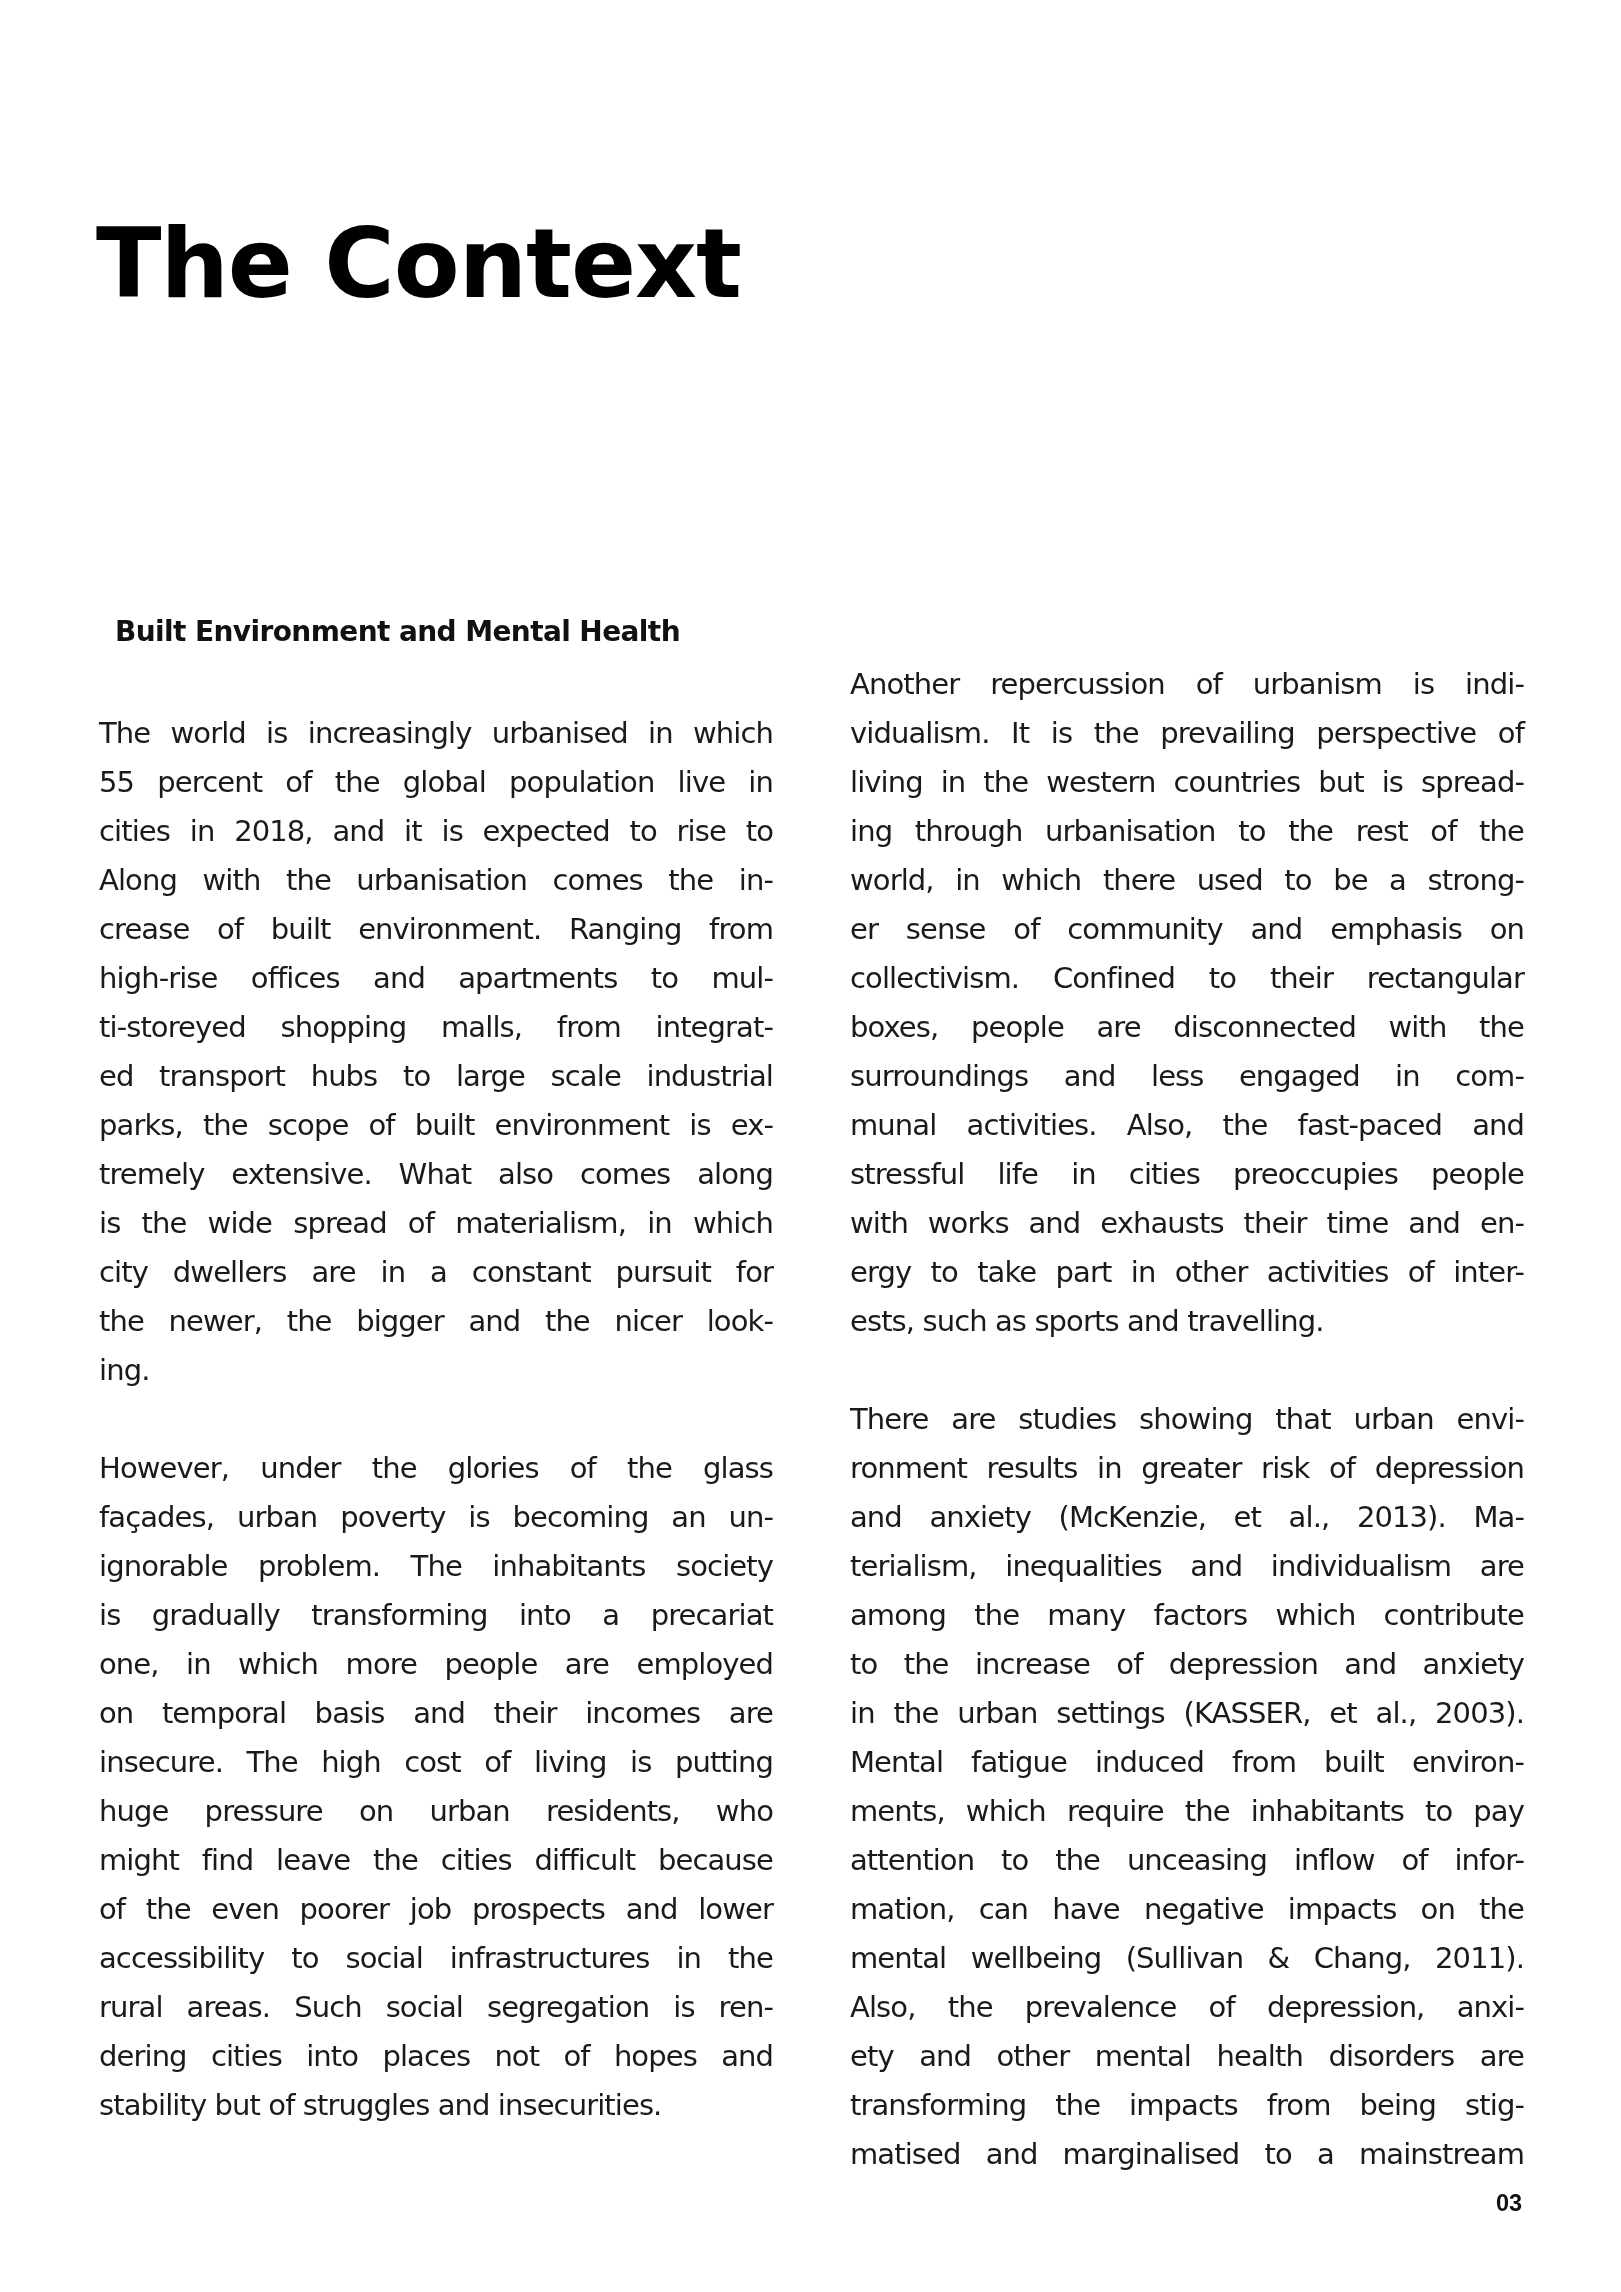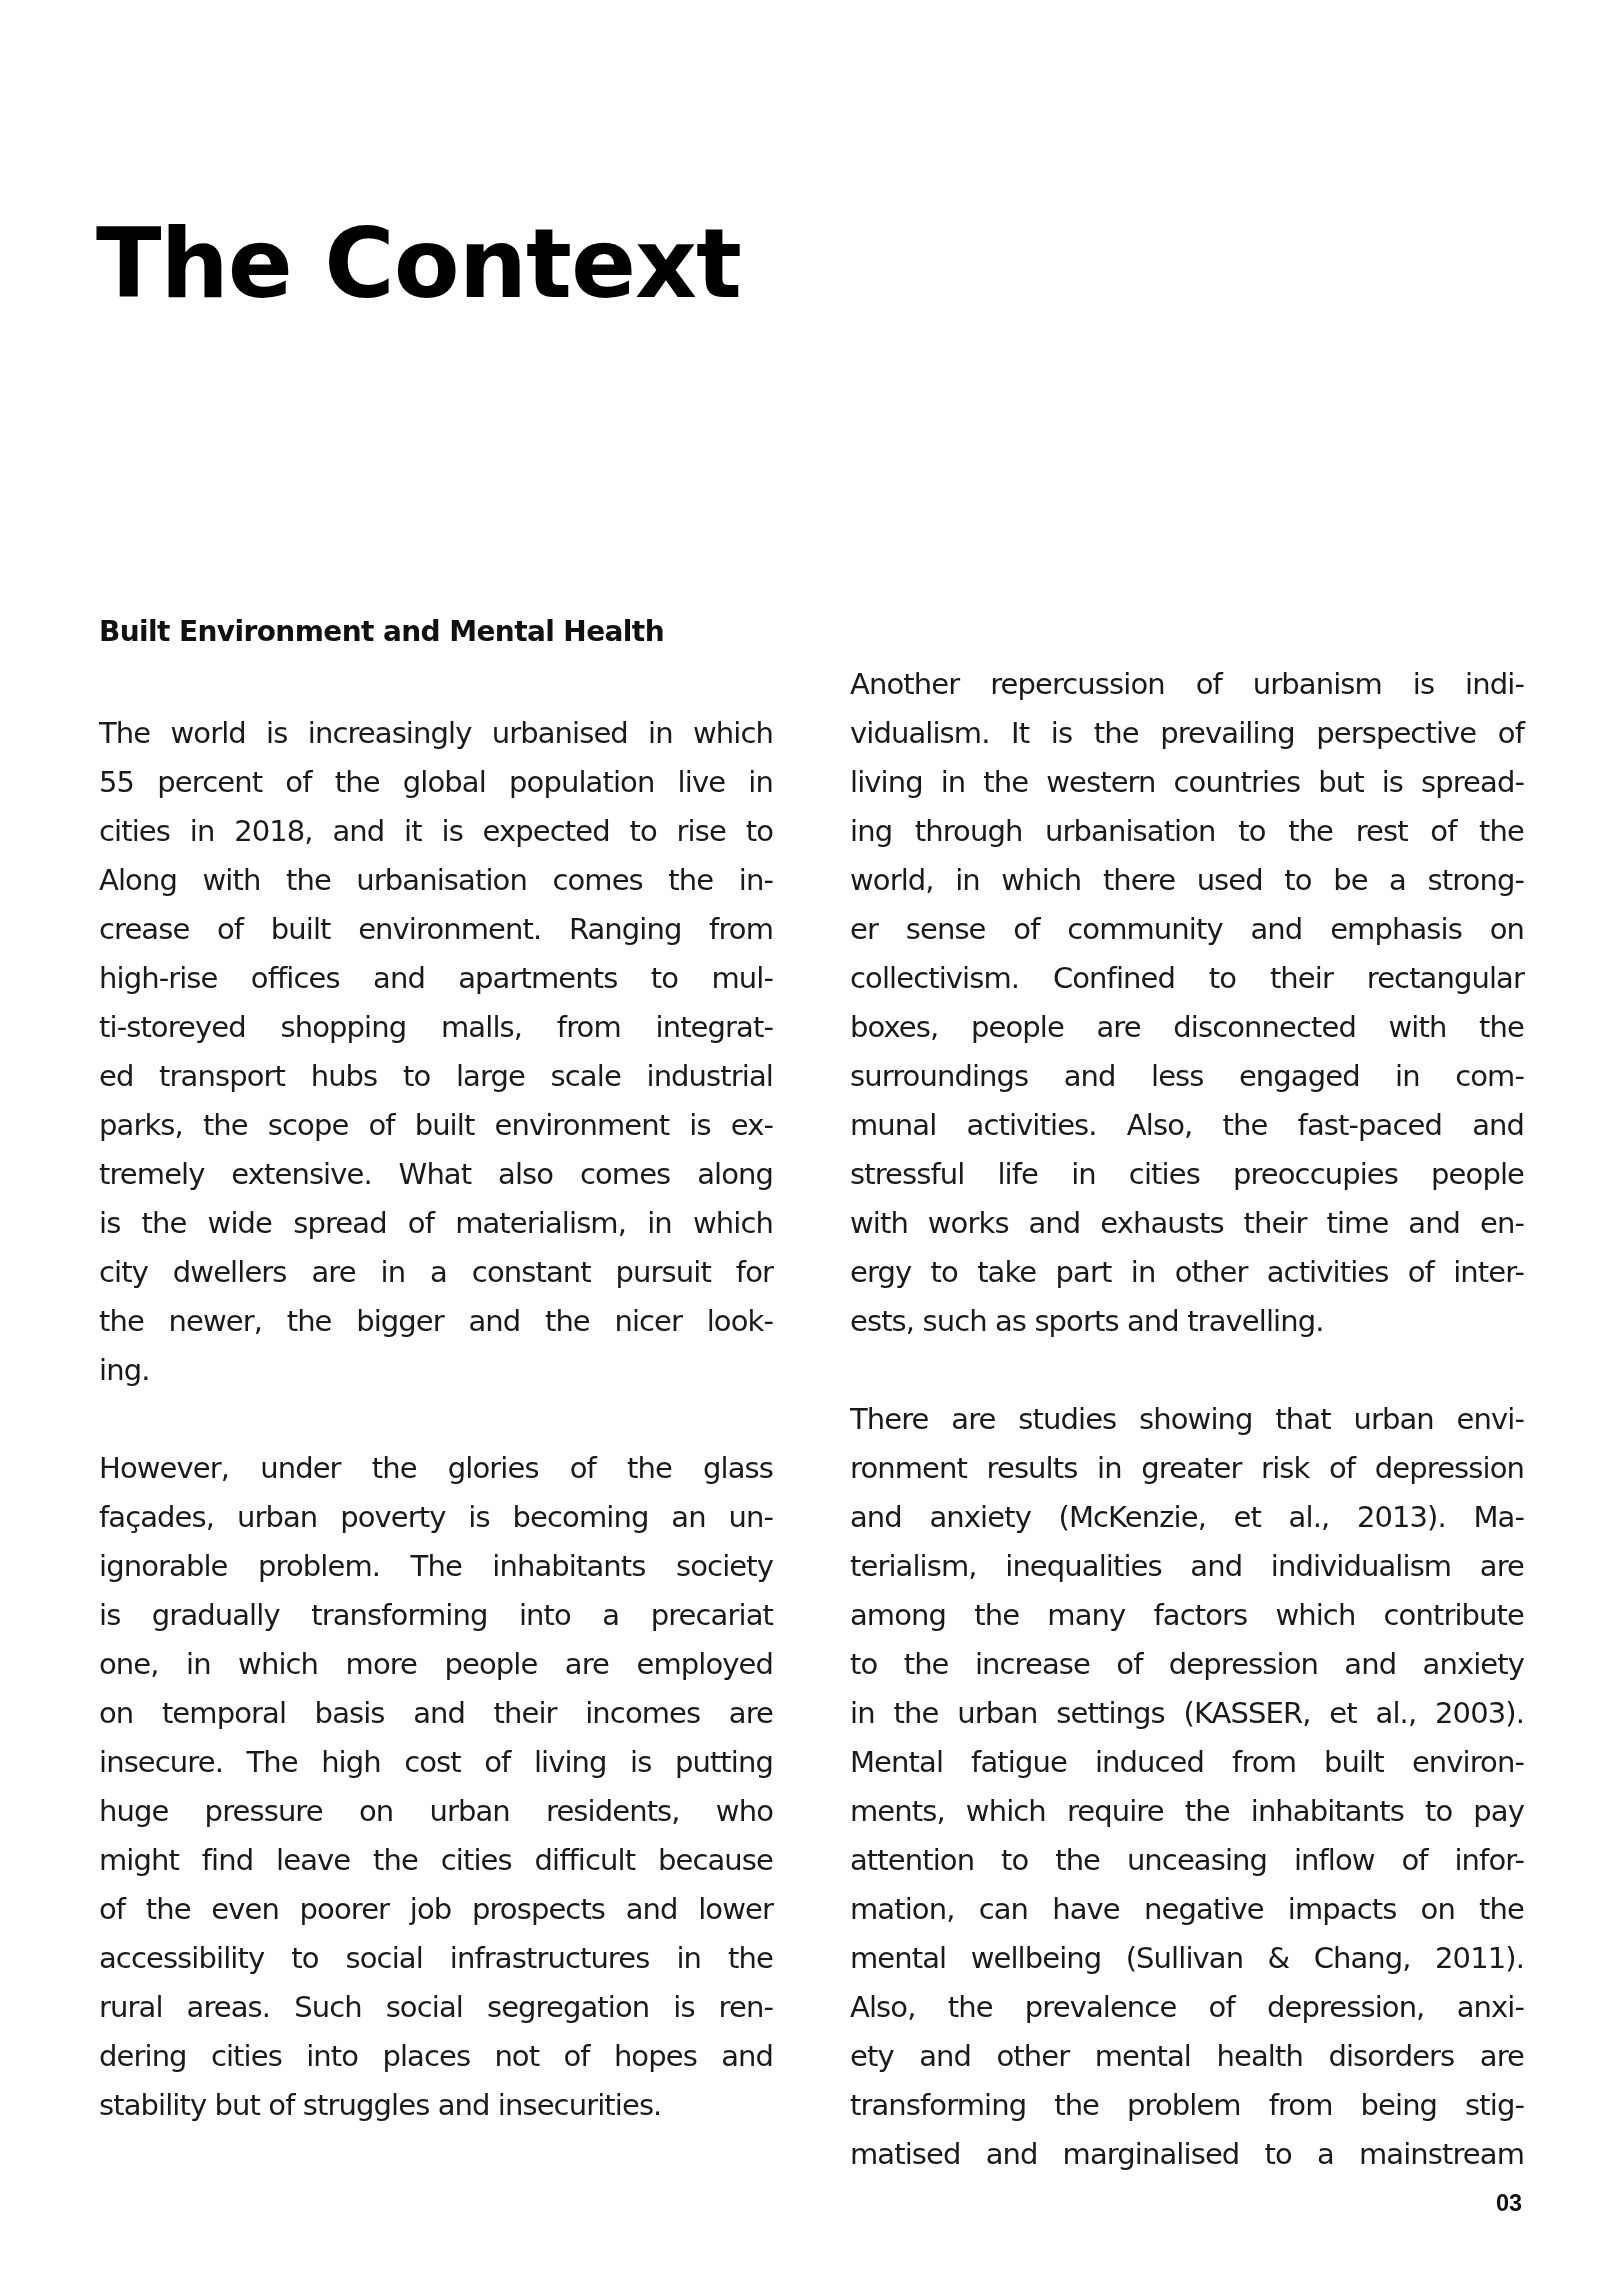--- a/index.html
+++ b/index.html
@@ -26,21 +26,21 @@
       line-height: 108px;
       letter-spacing: -1px;
       color: #000000;
       background-image: radial-gradient(circle, rgba(255,255,255,0.55) 0.8px, transparent 1.2px);
       background-size: 3.9px 3.9px;
       -webkit-background-clip: text;
       background-clip: text;
     }
     .section-heading {
       position: absolute;
-      left: 99px;
+      left: 115px;
       top: 614px;
       margin: 0;
       font-family: "DejaVu Sans", sans-serif;
       font-weight: bold;
       font-size: 28px;
       line-height: 35px;
       letter-spacing: -0.6px;
       color: #111111;
     }
     .column {
@@ -144,19 +144,19 @@
     <span class="line">among the many factors which contribute</span>
     <span class="line">to the increase of depression and anxiety</span>
     <span class="line">in the urban settings (KASSER, et al., 2003).</span>
     <span class="line">Mental fatigue induced from built environ-</span>
     <span class="line">ments, which require the inhabitants to pay</span>
     <span class="line">attention to the unceasing inflow of infor-</span>
     <span class="line">mation, can have negative impacts on the</span>
     <span class="line">mental wellbeing (Sullivan &amp; Chang, 2011).</span>
     <span class="line">Also, the prevalence of depression, anxi-</span>
     <span class="line">ety and other mental health disorders are</span>
-    <span class="line">transforming the problem from being stig-</span>
+    <span class="line">transforming the impacts from being stig-</span>
     <span class="line">matised and marginalised to a mainstream</span>
   </p>
 </div>
 
 <div class="page-number">03</div>
 
 
 </body></html>

